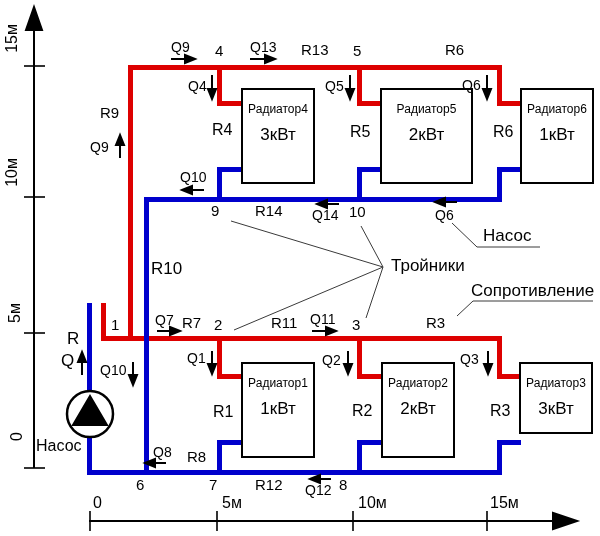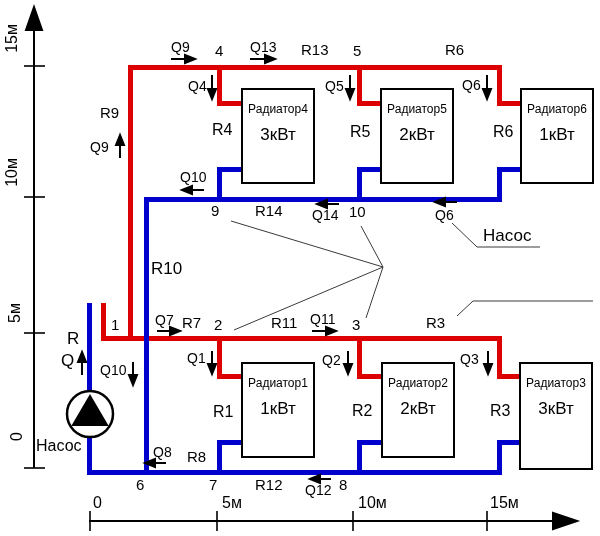--- a/index.html
+++ b/index.html
@@ -56,37 +56,37 @@
   <div class="pipe blue" style="left:357px;top:440px;width:26px;height:5px;"></div>
   <div class="pipe blue" style="left:357px;top:440px;width:5px;height:35px;"></div>
   <div class="pipe blue" style="left:497px;top:440px;width:24px;height:5px;"></div>
   <div class="pipe blue" style="left:497px;top:440px;width:5px;height:35px;"></div>
 
 
   <div class="box" style="left:241px;top:88px;width:74px;height:96px;">
     <span class="bname">Радиатор4</span>
     <span class="bpower">3кВт</span>
   </div>
-  <div class="box" style="left:380px;top:88px;width:74px;height:96px;">
+  <div class="box" style="left:380px;top:88px;width:93px;height:96px;">
     <span class="bname">Радиатор5</span>
     <span class="bpower">2кВт</span>
   </div>
   <div class="box" style="left:520px;top:88px;width:74px;height:96px;">
     <span class="bname">Радиатор6</span>
     <span class="bpower">1кВт</span>
   </div>
   <div class="box" style="left:241px;top:362px;width:74px;height:96px;">
     <span class="bname">Радиатор1</span>
     <span class="bpower">1кВт</span>
   </div>
   <div class="box" style="left:381px;top:362px;width:74px;height:96px;">
     <span class="bname">Радиатор2</span>
     <span class="bpower">2кВт</span>
   </div>
-  <div class="box" style="left:519px;top:362px;width:74px;height:108px;">
+  <div class="box" style="left:519px;top:362px;width:74px;height:72px;">
     <span class="bname">Радиатор3</span>
     <span class="bpower">3кВт</span>
   </div>
 
   <svg class="overlay" width="600" height="536" stroke="#000" stroke-width="2" fill="#000">
 
     <g>
       <line x1="34" y1="26" x2="34" y2="468"></line>
       <polygon points="34,7 26,30 42,30"></polygon>
       <line x1="24" y1="66" x2="45" y2="66" stroke-width="1.6"></line>
@@ -245,15 +245,17 @@
   <span class="lbl s16" style="left:350px;top:123px;">R5</span>
   <span class="lbl s16" style="left:493px;top:123px;">R6</span>
   <span class="lbl s16" style="left:213px;top:403px;">R1</span>
   <span class="lbl s16" style="left:352px;top:402px;">R2</span>
   <span class="lbl s16" style="left:490px;top:402px;">R3</span>
 
   <span class="lbl s17" style="left:67px;top:330px;">R</span>
   <span class="lbl s17" style="left:61px;top:352px;">Q</span>
   <span class="lbl s16" style="left:36px;top:437px;">Насос</span>
 
+  <span class="lbl s17" style="left:391px;top:257px;">Тройники</span>
   <span class="lbl s17" style="left:483px;top:227px;">Насос</span>
+  <span class="lbl s17" style="left:471px;top:282px;">Сопротивление</span>
 
 </div>
 
 </body></html>

